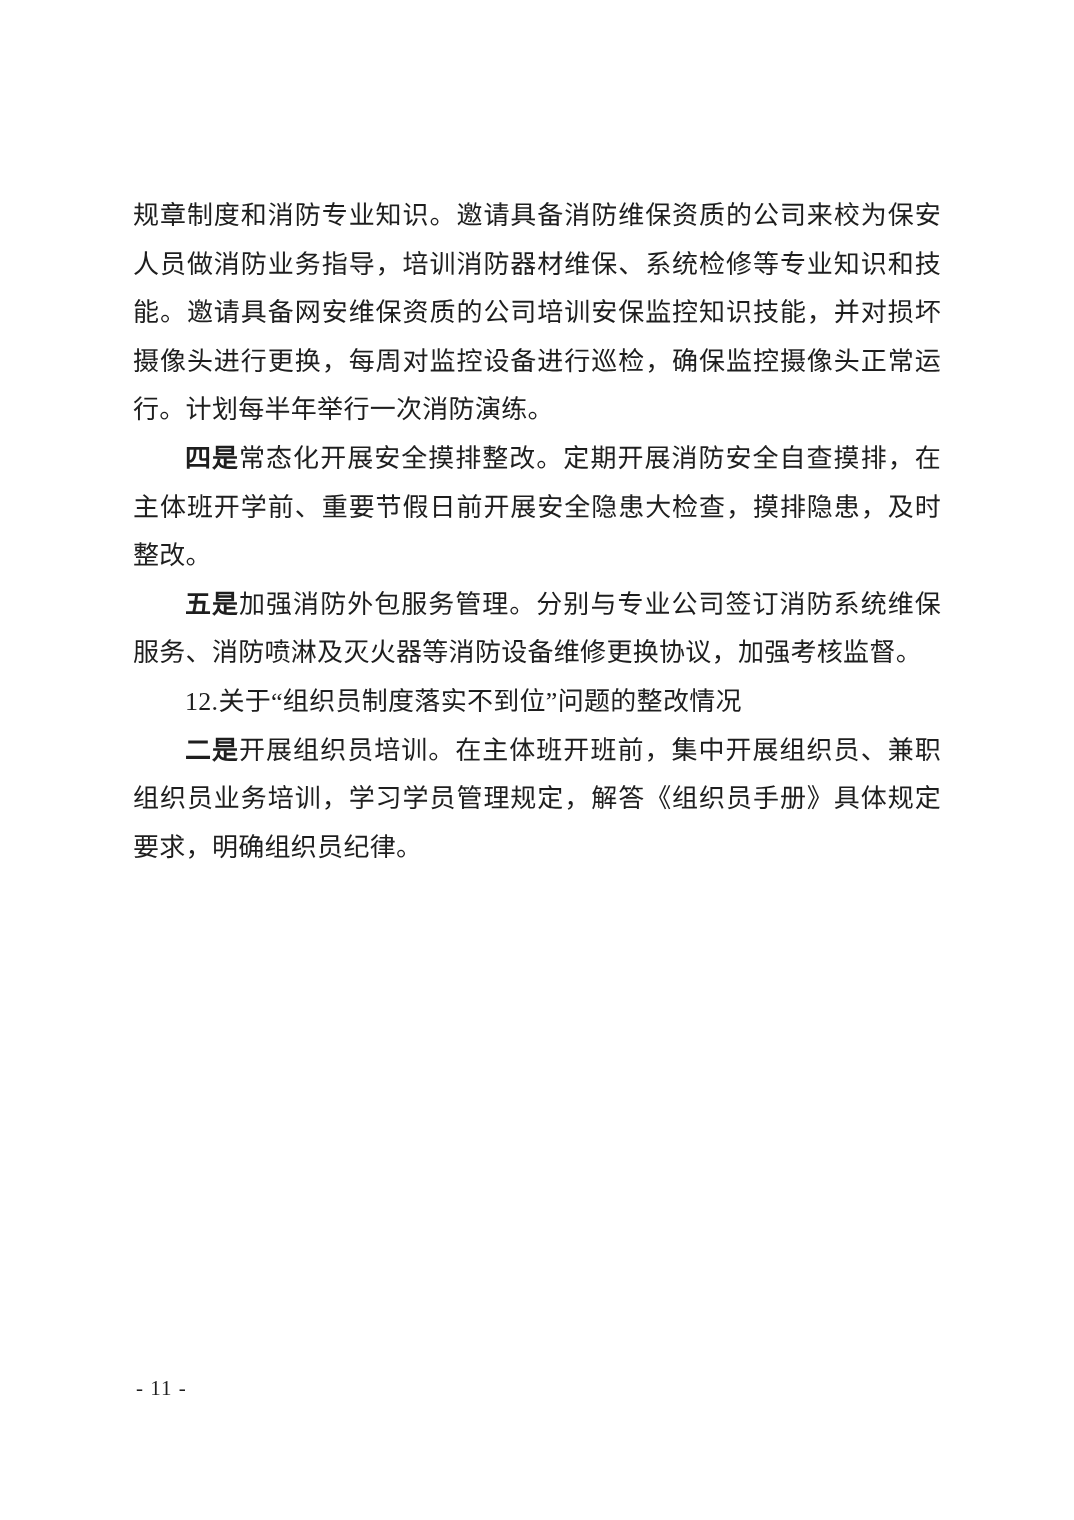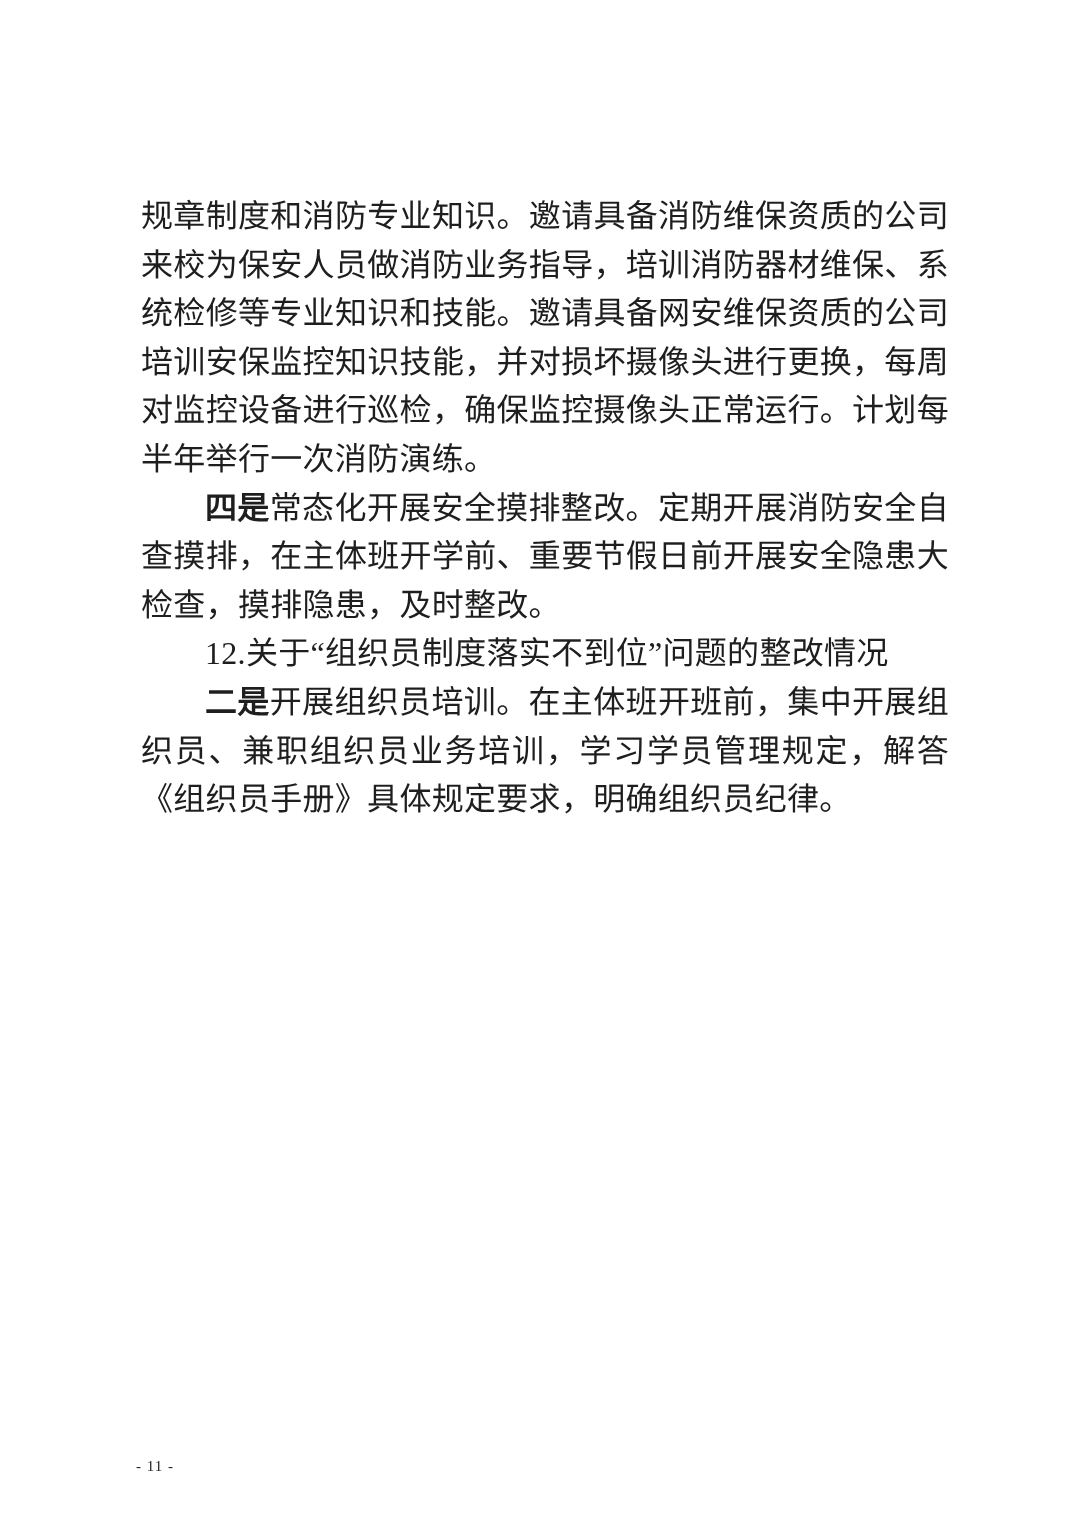--- a/index.html
+++ b/index.html
@@ -11,24 +11,24 @@
     position: relative;
     width: 1074px;
     height: 1520px;
     background: #ffffff;
     overflow: hidden;
     font-family: "Liberation Serif", "DejaVu Serif", serif;
     color: #1e1e1e;
   }
   .doc {
     position: absolute;
-    left: 141px;
+    left: 133px;
     top: 192px;
     width: 808px;
-    font-size: 32px;
+    font-size: 26px;
     line-height: 48.6px;
     text-align: justify;
     text-justify: inter-ideograph;
     letter-spacing: 0.3px;
   }
   .para {
     margin: 0;
     text-indent: 2em;
   }
   .para.no-indent {
@@ -36,37 +36,38 @@
   }
   .lead {
     font-weight: bold;
   }
   .para.heading {
     font-weight: normal;
   }
   .page-number {
     position: absolute;
     left: 136px;
-    top: 1458px;
-    font-size: 15px;
+    top: 1376px;
+    font-size: 21px;
     letter-spacing: 1px;
     color: #1e1e1e;
   }
 </style>
 </head>
 <body>
 
 <div class="page">
 
   <div class="doc">
 
     <p class="para no-indent"><b class="lead"></b><span>规章制度和消防专业知识。邀请具备消防维保资质的公司来校为保安人员做消防业务指导，培训消防器材维保、系统检修等专业知识和技能。邀请具备网安维保资质的公司培训安保监控知识技能，并对损坏摄像头进行更换，每周对监控设备进行巡检，确保监控摄像头正常运行。计划每半年举行一次消防演练。</span></p>
 
     <p class="para"><b class="lead">四是</b><span>常态化开展安全摸排整改。定期开展消防安全自查摸排，在主体班开学前、重要节假日前开展安全隐患大检查，摸排隐患，及时整改。</span></p>
 
+    <p class="para"><b class="lead">五是</b><span>加强消防外包服务管理。分别与专业公司签订消防系统维保服务、消防喷淋及灭火器等消防设备维修更换协议，加强考核监督。</span></p>
 
     <p class="para heading"><span>12.关于“组织员制度落实不到位”问题的整改情况</span></p>
 
 
     <p class="para"><b class="lead">二是</b><span>开展组织员培训。在主体班开班前，集中开展组织员、兼职组织员业务培训，学习学员管理规定，解答《组织员手册》具体规定要求，明确组织员纪律。</span></p>
 
 
 
   </div>
 

